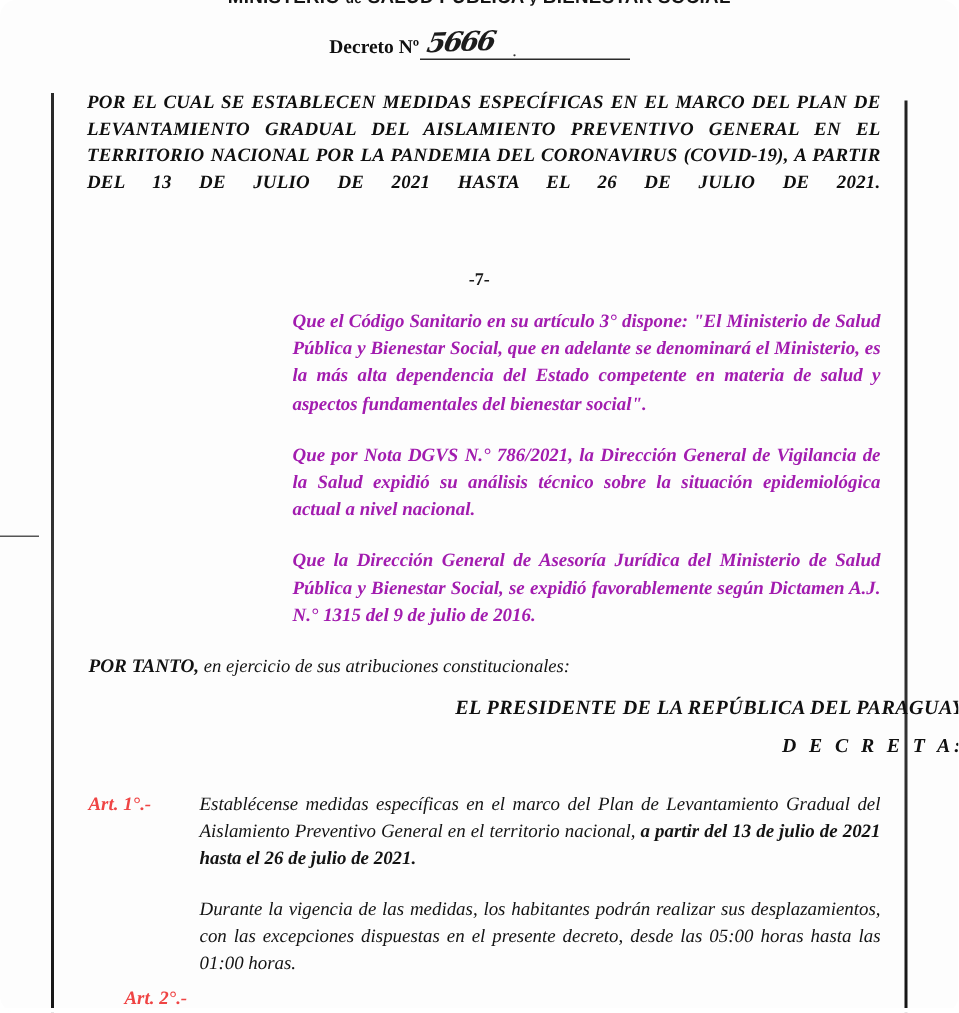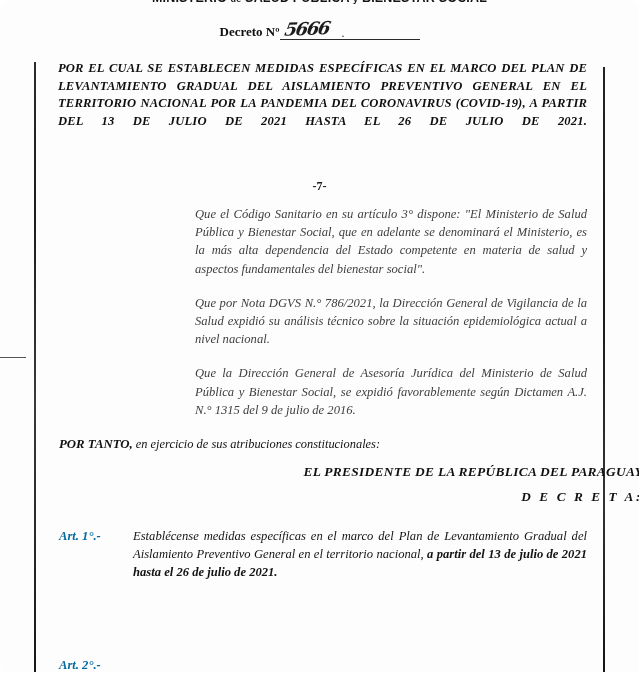--- a/index.html
+++ b/index.html
@@ -144,22 +144,23 @@
     position: absolute;
     left: 195px;
     top: 205px;
     width: 392px;
   }
   .para-que {
     text-align: justify;
     font-style: italic;
     font-size: 12.6px;
     line-height: 18.2px;
-    color: #404040;
+    color: #a21caf;
     margin: 0 0 16px 0;
+    font-weight: bold;
   }
   .para-que:last-child { margin-bottom: 0; }
 
   
   .por-tanto {
     position: absolute;
     left: 59px;
     top: 436px;
     width: 528px;
     font-style: italic;
@@ -192,33 +193,33 @@
     letter-spacing: 2.6px;
   }
 
   
   .article {
     position: absolute;
     left: 59px;
     width: 528px;
   }
   .art-1 { top: 527px; }
-  .art-2 { top: 656px; }
+  .art-2 { top: 656px; margin-left: 24px; }
 
   .art-row {
     display: flex;
     align-items: flex-start;
   }
   .art-label {
     flex: 0 0 74px;
     font-weight: bold;
     font-style: italic;
     font-size: 12.6px;
     line-height: 18px;
-    color: #0369a1;
+    color: #ef4444;
     white-space: nowrap;
   }
   .art-body {
     flex: 1 1 auto;
     text-align: justify;
     font-style: italic;
     font-size: 12.6px;
     line-height: 18px;
     color: #131313;
   }
@@ -282,20 +283,21 @@
   <div class="centered-heading presidente">EL PRESIDENTE DE LA REPÚBLICA DEL PARAGUAY</div>
   <div class="centered-heading decreta">D E C R E T A:</div>
 
   <div class="article art-1">
     <div class="art-row">
       <div class="art-label">Art. 1°.-</div>
       <div class="art-body"><span>Establécense medidas específicas en el marco del Plan de Levantamiento Gradual del Aislamiento Preventivo General en el territorio nacional, </span><b>a partir del 13 de julio de 2021 hasta el 26 de julio de 2021.</b></div>
     </div>
   </div>
 
+  <div class="art-sub">Durante la vigencia de las medidas, los habitantes podrán realizar sus desplazamientos, con las excepciones dispuestas en el presente decreto, desde las 05:00 horas hasta las 01:00 horas.</div>
 
   <div class="article art-2">
     <div class="art-row">
       <div class="art-label">Art. 2°.-</div>
     </div>
   </div>
 
   <div class="clip-bottom"></div>
 </div>
 

